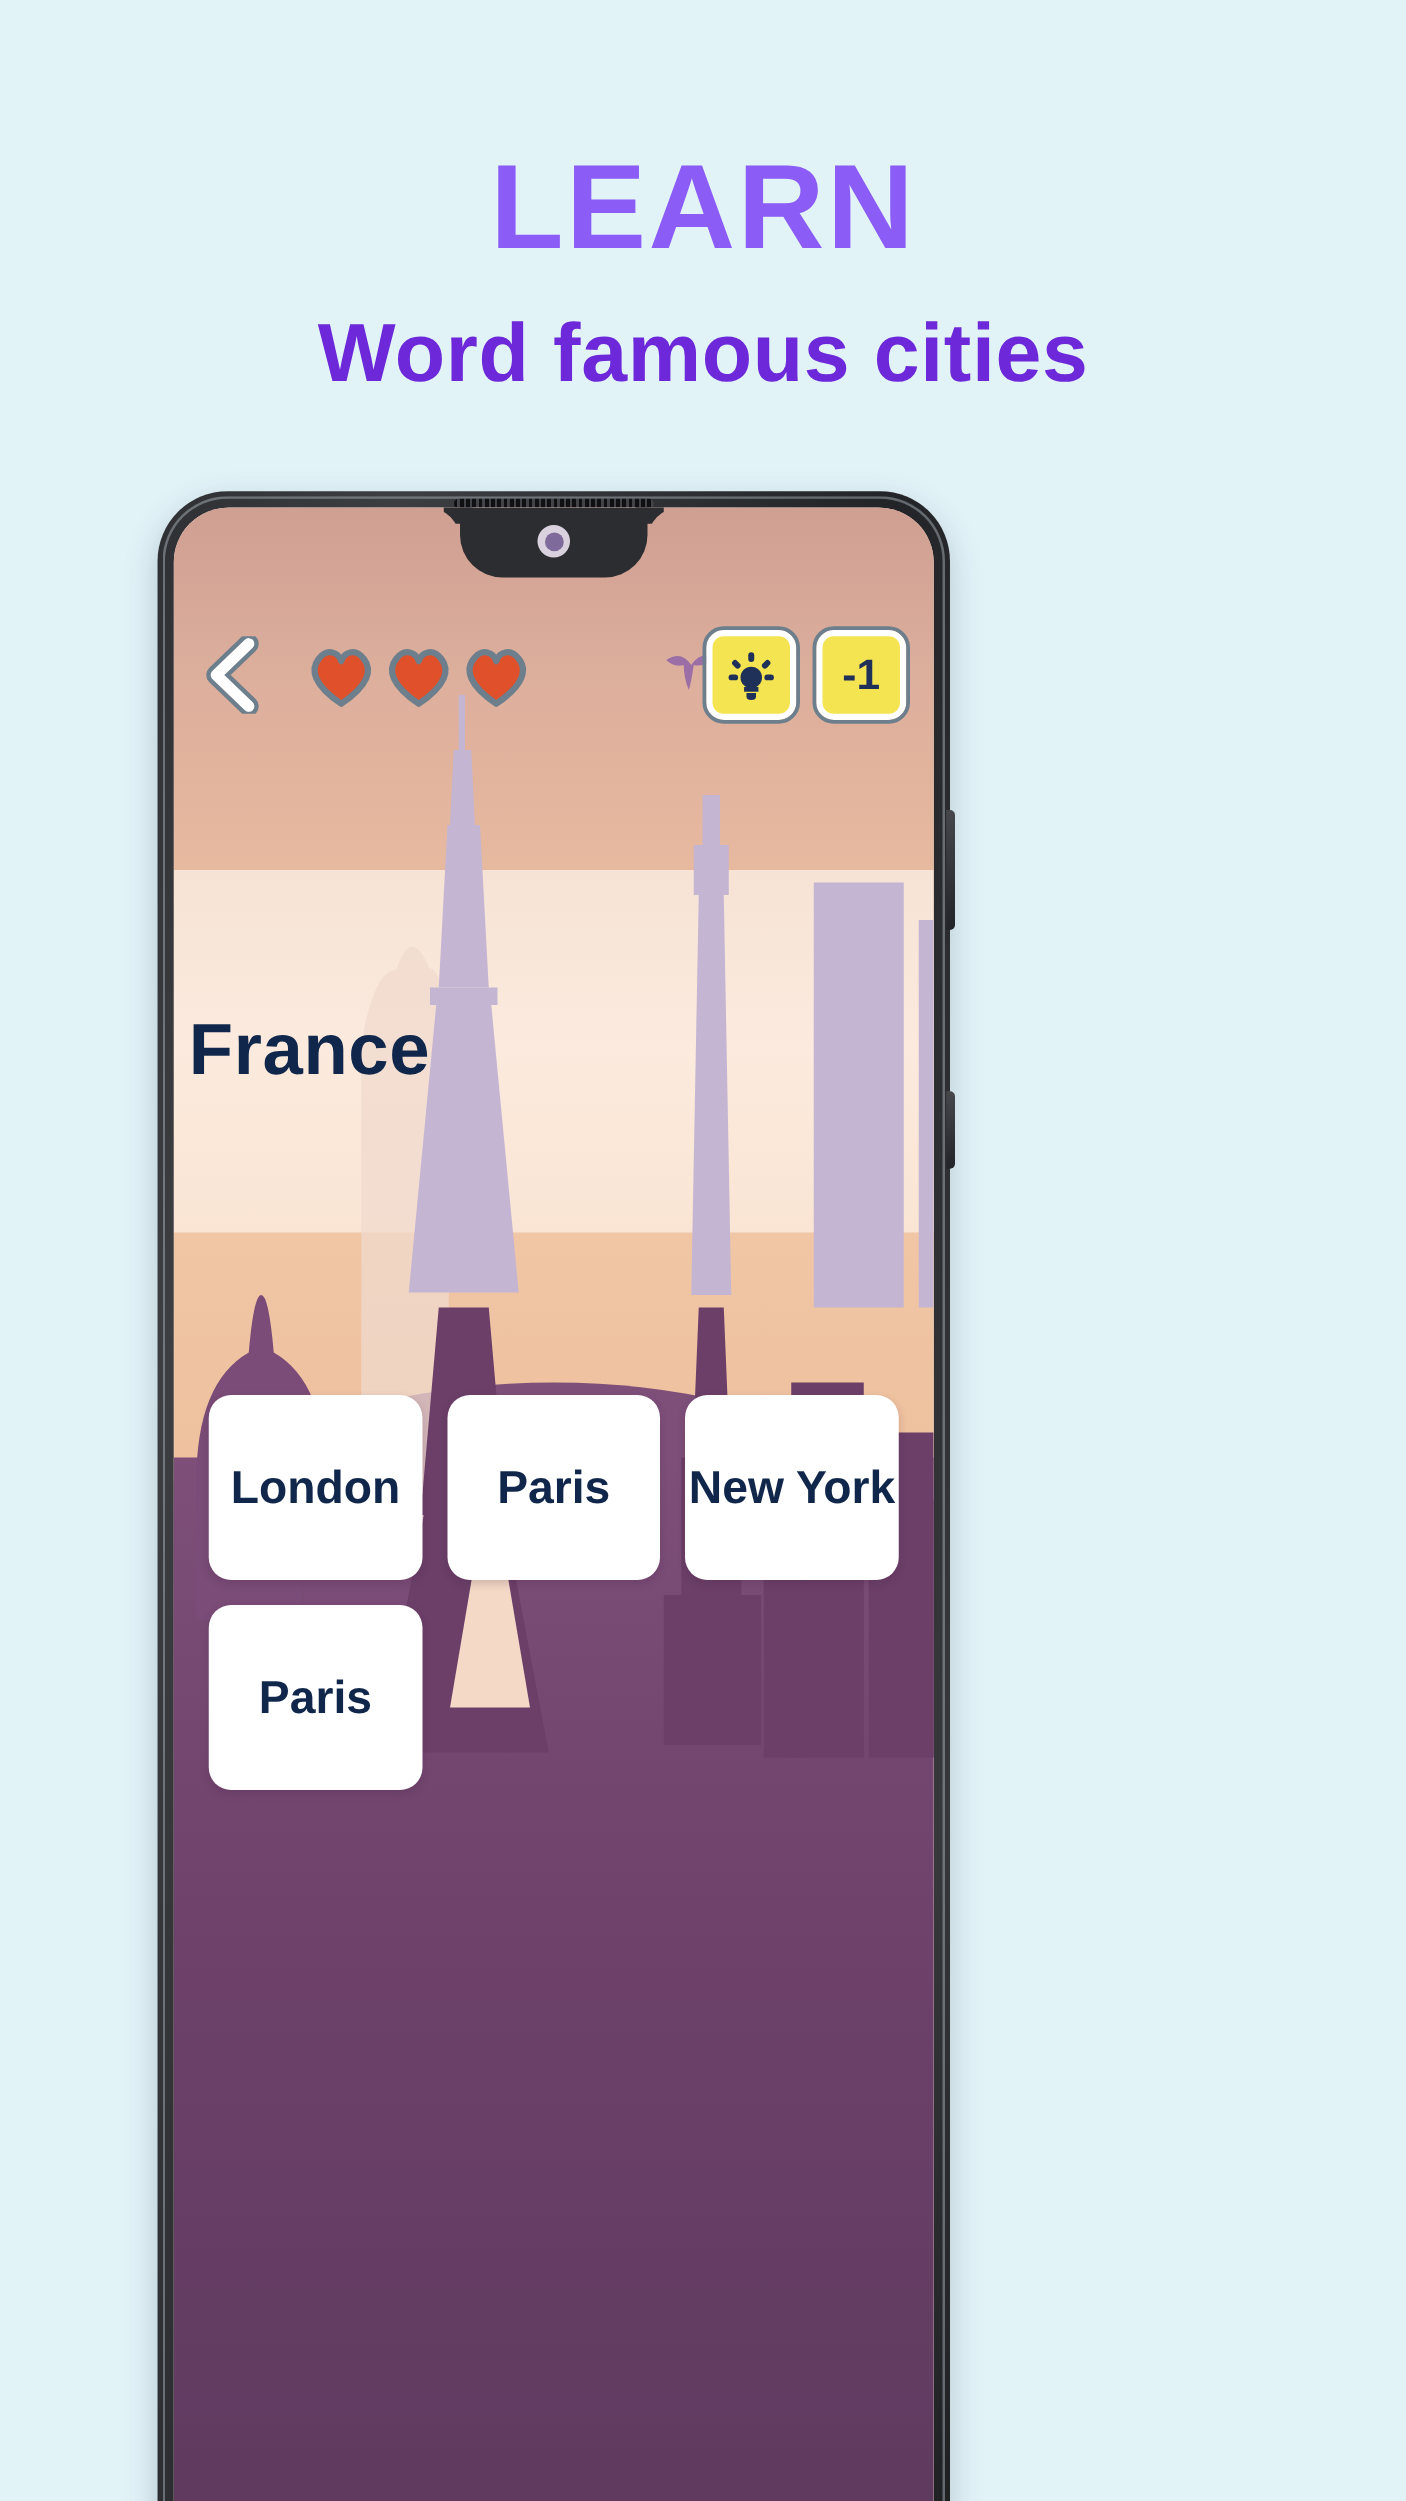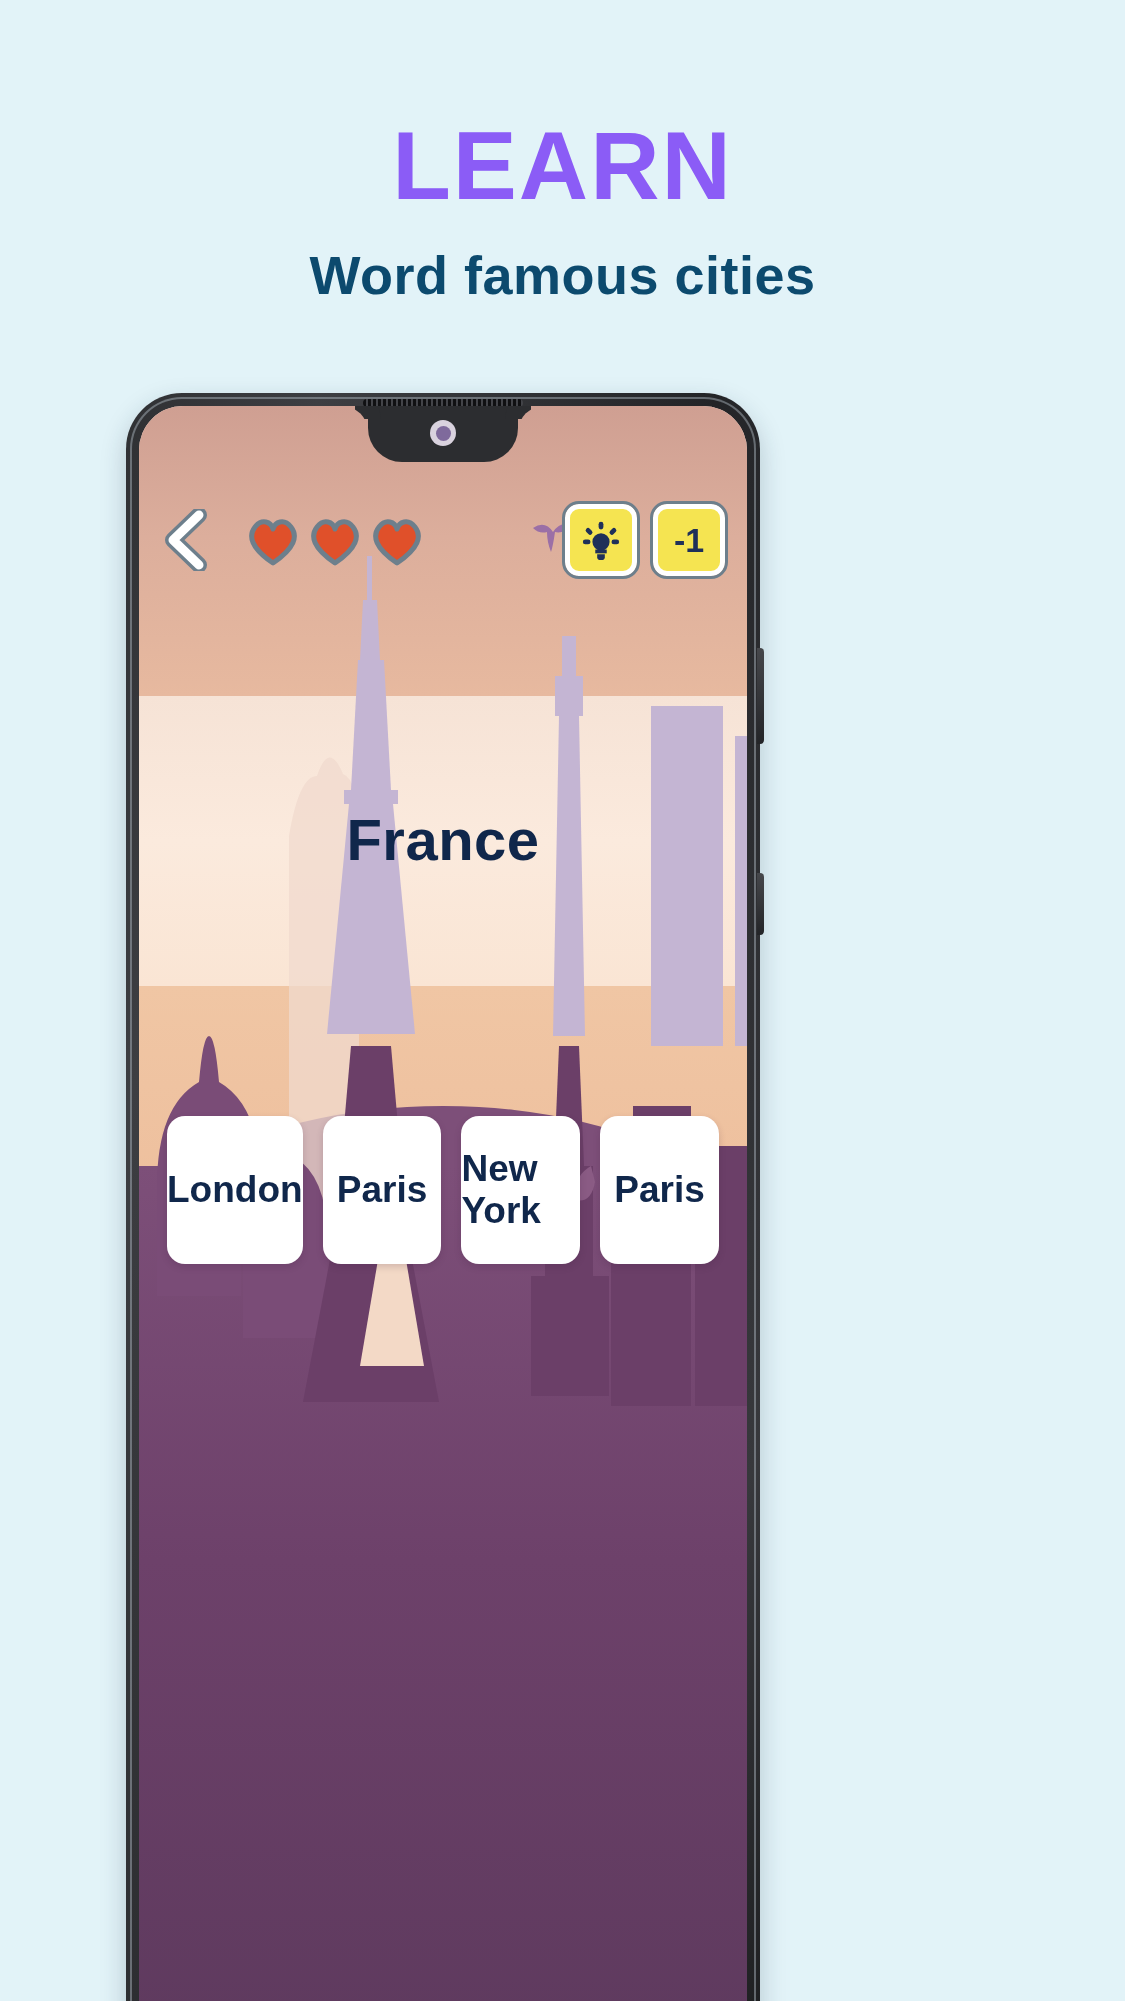--- a/index.html
+++ b/index.html
@@ -18,23 +18,23 @@
   .promo-title {
     margin-top: 118px;
     font-size: 96px;
     font-weight: 800;
     letter-spacing: 2px;
     color: #8b5cf6;
     line-height: 1.0;
   }
   .promo-sub {
     margin-top: 30px;
-    font-size: 54px;
+    font-size: 66px;
     font-weight: 700;
-    color: #0c4a6e;
+    color: #6d28d9;
     letter-spacing: 0.5px;
   }
 
   
   .phone {
     position: absolute;
     left: 126px; top: 393px;
     width: 634px; height: 1650px;
     border-radius: 56px 56px 34px 34px;
     background: linear-gradient(105deg,#2f3033 0%,#3d3e42 18%,#232427 55%,#37383c 85%,#1d1e20 100%);
@@ -143,32 +143,33 @@
     display: flex; align-items: center; justify-content: center;
     color: #1f3059;
     font-weight: 800; font-size: 34px;
     cursor: pointer;
   }
 
   
   .question {
     position: absolute; z-index: 20;
     top: 400px; left: 0; right: 0;
-    text-align: center;
+    text-align: left;
     font-size: 58px; font-weight: 800;
     color: #10274b;
     letter-spacing: 0.5px;
+    padding-left: 12px;
   }
 
   
   .answers {
     position: absolute; z-index: 22;
     left: 28px; right: 28px; top: 710px;
     display: grid;
-    grid-template-columns: 1fr 1fr 1fr 1fr;
+    grid-template-columns: 1fr 1fr 1fr;
     gap: 20px 20px;
   }
   .ans {
     height: 148px;
     background: #ffffff;
     border-radius: 18px;
     display: flex; align-items: center; justify-content: center;
     font-size: 37px; font-weight: 700;
     color: #10274b;
     box-shadow: 0 3px 7px rgba(60,30,60,.18);

